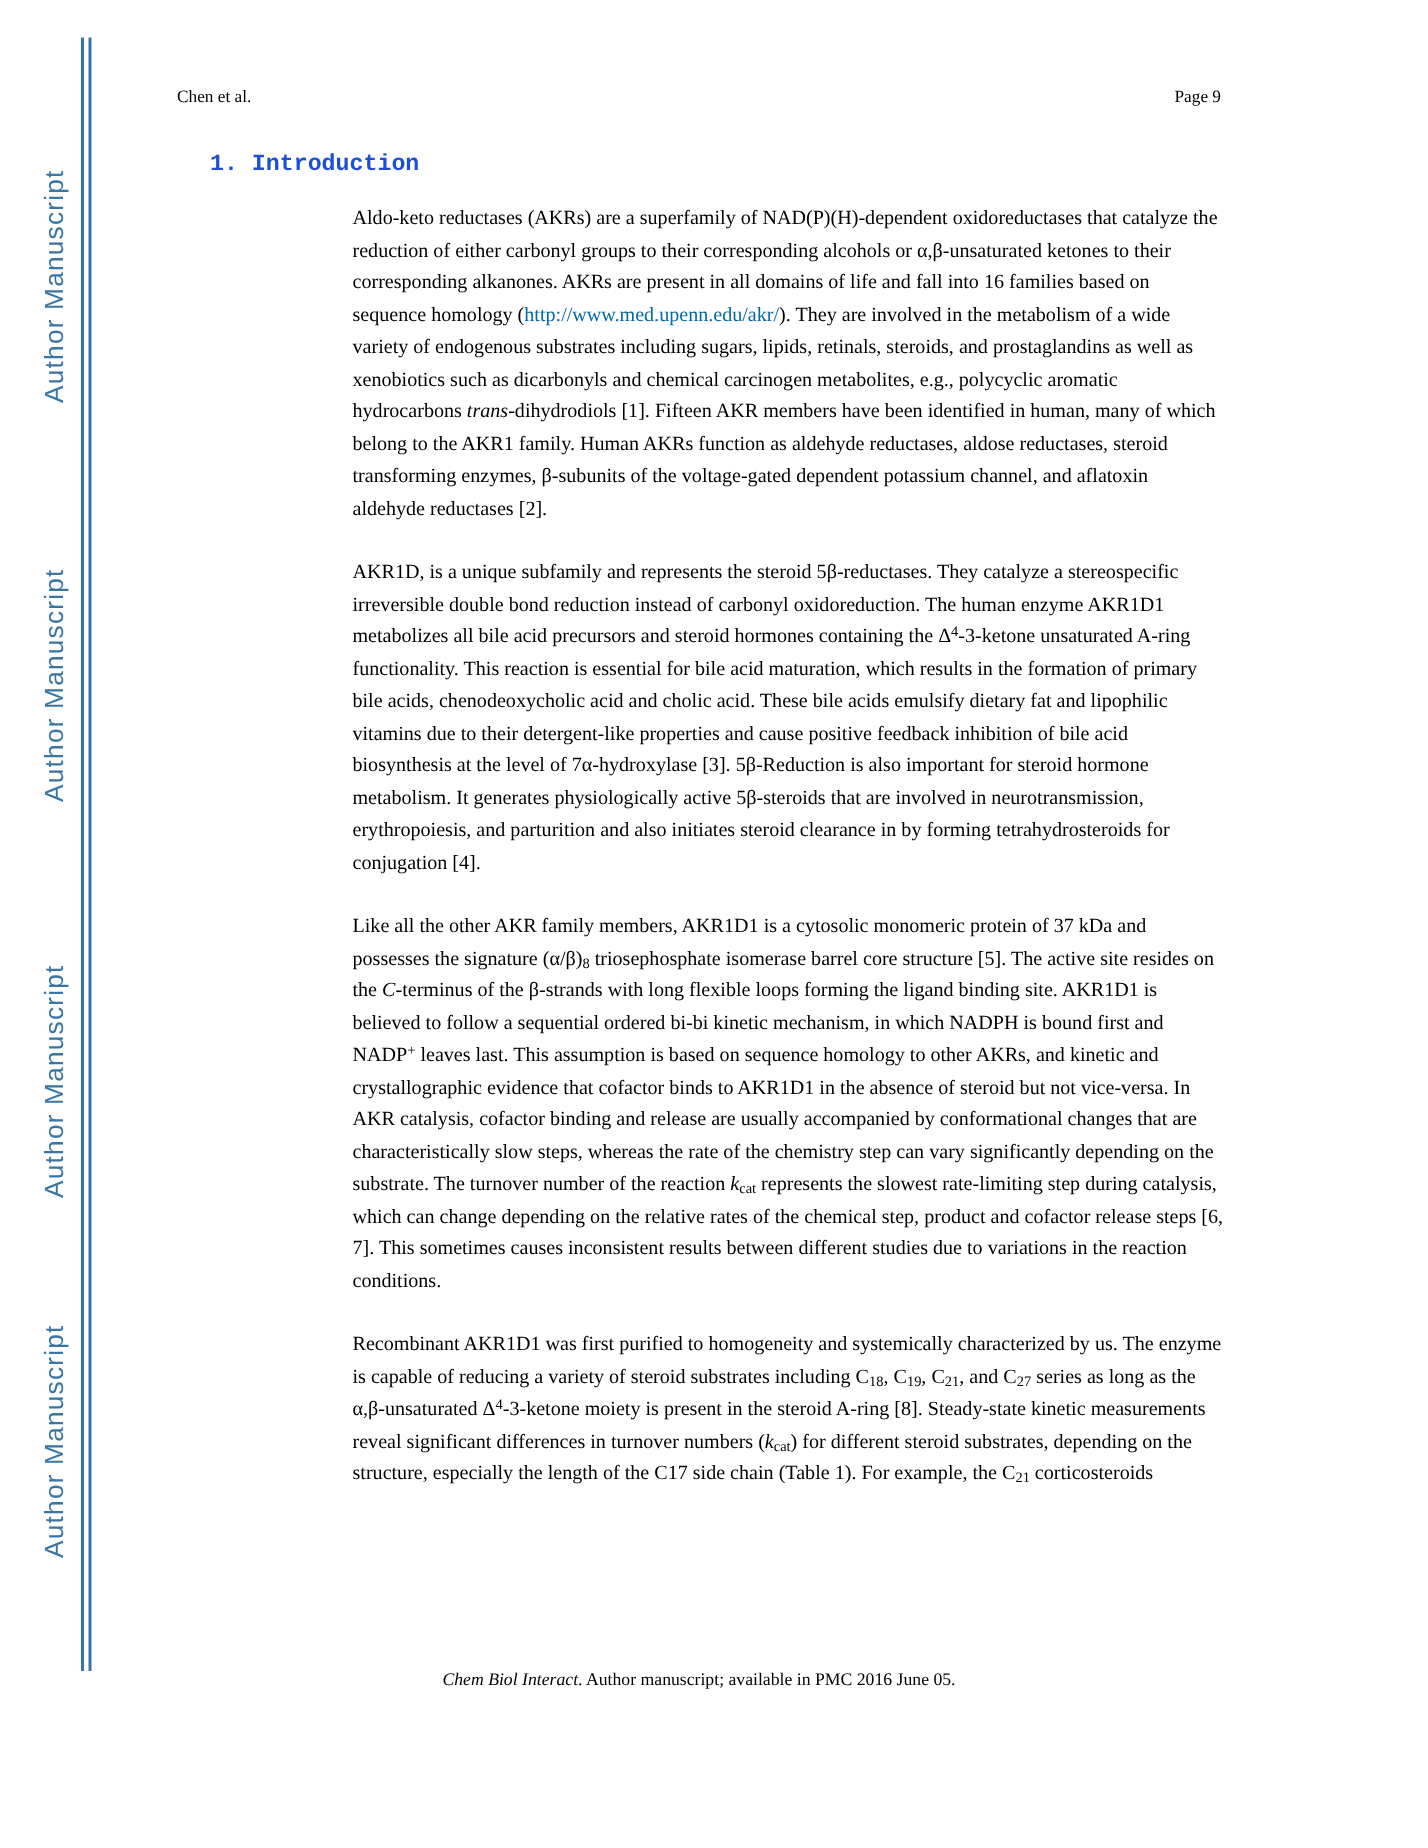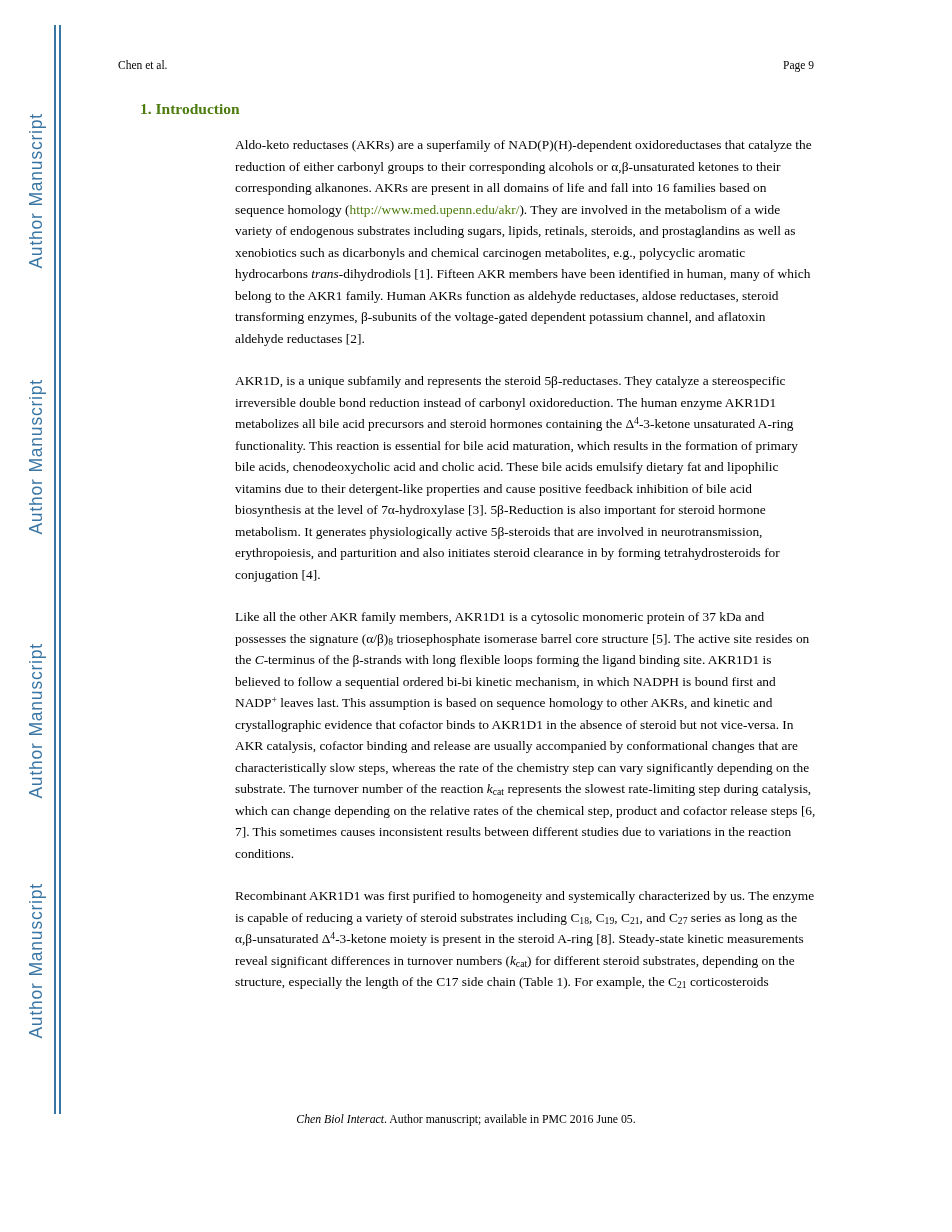--- a/index.html
+++ b/index.html
@@ -49,24 +49,24 @@
     display: flex;
     justify-content: space-between;
     font-size: 11.5px;
   }
 
   
   .section-heading {
     position: absolute;
     left: 140px;
     top: 100px;
-    font-family: Liberation Serif, serif;
+    font-family: Liberation Mono, monospace;
     font-weight: bold;
     font-size: 15.5px;
-    color: #4d7c0f;
+    color: #1d4ed8;
   }
 
   
   .body-text {
     position: absolute;
     left: 235px;
     top: 134px;
     width: 582px;
     font-size: 13.4px;
     line-height: 21.5px;
@@ -75,21 +75,21 @@
   .body-text p { margin: 0 0 21px 0; }
   .body-text sup, .body-text sub {
     font-size: 0.72em;
     line-height: 0;
     position: relative;
     vertical-align: baseline;
   }
   .body-text sup { top: -0.45em; }
   .body-text sub { top: 0.25em; }
   .body-link {
-    color: #4d7c0f;
+    color: #0369a1;
     text-decoration: none;
     cursor: pointer;
   }
 
   
   .footer {
     position: absolute;
     left: 118px;
     top: 1112px;
     width: 696px;
@@ -116,15 +116,15 @@
 
   <h1 class="section-heading">1. Introduction</h1>
 
   <div class="body-text">
     <p>Aldo-keto reductases (AKRs) are a superfamily of NAD(P)(H)-dependent oxidoreductases that catalyze the reduction of either carbonyl groups to their corresponding alcohols or α,β-unsaturated ketones to their corresponding alkanones. AKRs are present in all domains of life and fall into 16 families based on sequence homology (<a class="body-link">http://www.med.upenn.edu/akr/</a>). They are involved in the metabolism of a wide variety of endogenous substrates including sugars, lipids, retinals, steroids, and prostaglandins as well as xenobiotics such as dicarbonyls and chemical carcinogen metabolites, e.g., polycyclic aromatic hydrocarbons <i>trans</i>-dihydrodiols [1]. Fifteen AKR members have been identified in human, many of which belong to the AKR1 family. Human AKRs function as aldehyde reductases, aldose reductases, steroid transforming enzymes, β-subunits of the voltage-gated dependent potassium channel, and aflatoxin aldehyde reductases [2].</p>
     <p>AKR1D, is a unique subfamily and represents the steroid 5β-reductases. They catalyze a stereospecific irreversible double bond reduction instead of carbonyl oxidoreduction. The human enzyme AKR1D1 metabolizes all bile acid precursors and steroid hormones containing the Δ<sup>4</sup>-3-ketone unsaturated A-ring functionality. This reaction is essential for bile acid maturation, which results in the formation of primary bile acids, chenodeoxycholic acid and cholic acid. These bile acids emulsify dietary fat and lipophilic vitamins due to their detergent-like properties and cause positive feedback inhibition of bile acid biosynthesis at the level of 7α-hydroxylase [3]. 5β-Reduction is also important for steroid hormone metabolism. It generates physiologically active 5β-steroids that are involved in neurotransmission, erythropoiesis, and parturition and also initiates steroid clearance in by forming tetrahydrosteroids for conjugation [4].</p>
     <p>Like all the other AKR family members, AKR1D1 is a cytosolic monomeric protein of 37 kDa and possesses the signature (α/β)<sub>8</sub> triosephosphate isomerase barrel core structure [5]. The active site resides on the <i>C</i>-terminus of the β-strands with long flexible loops forming the ligand binding site. AKR1D1 is believed to follow a sequential ordered bi-bi kinetic mechanism, in which NADPH is bound first and NADP<sup>+</sup> leaves last. This assumption is based on sequence homology to other AKRs, and kinetic and crystallographic evidence that cofactor binds to AKR1D1 in the absence of steroid but not vice-versa. In AKR catalysis, cofactor binding and release are usually accompanied by conformational changes that are characteristically slow steps, whereas the rate of the chemistry step can vary significantly depending on the substrate. The turnover number of the reaction <i>k</i><sub>cat</sub> represents the slowest rate-limiting step during catalysis, which can change depending on the relative rates of the chemical step, product and cofactor release steps [6, 7]. This sometimes causes inconsistent results between different studies due to variations in the reaction conditions.</p>
     <p>Recombinant AKR1D1 was first purified to homogeneity and systemically characterized by us. The enzyme is capable of reducing a variety of steroid substrates including C<sub>18</sub>, C<sub>19</sub>, C<sub>21</sub>, and C<sub>27</sub> series as long as the α,β-unsaturated Δ<sup>4</sup>-3-ketone moiety is present in the steroid A-ring [8]. Steady-state kinetic measurements reveal significant differences in turnover numbers (<i>k</i><sub>cat</sub>) for different steroid substrates, depending on the structure, especially the length of the C17 side chain (Table 1). For example, the C<sub>21</sub> corticosteroids</p>
   </div>
 
-  <div class="footer"><i>Chen Biol Interact</i>. Author manuscript; available in PMC 2016 June 05.</div>
+  <div class="footer"><i>Chem Biol Interact</i>. Author manuscript; available in PMC 2016 June 05.</div>
 
 </div>
 
 </body></html>

